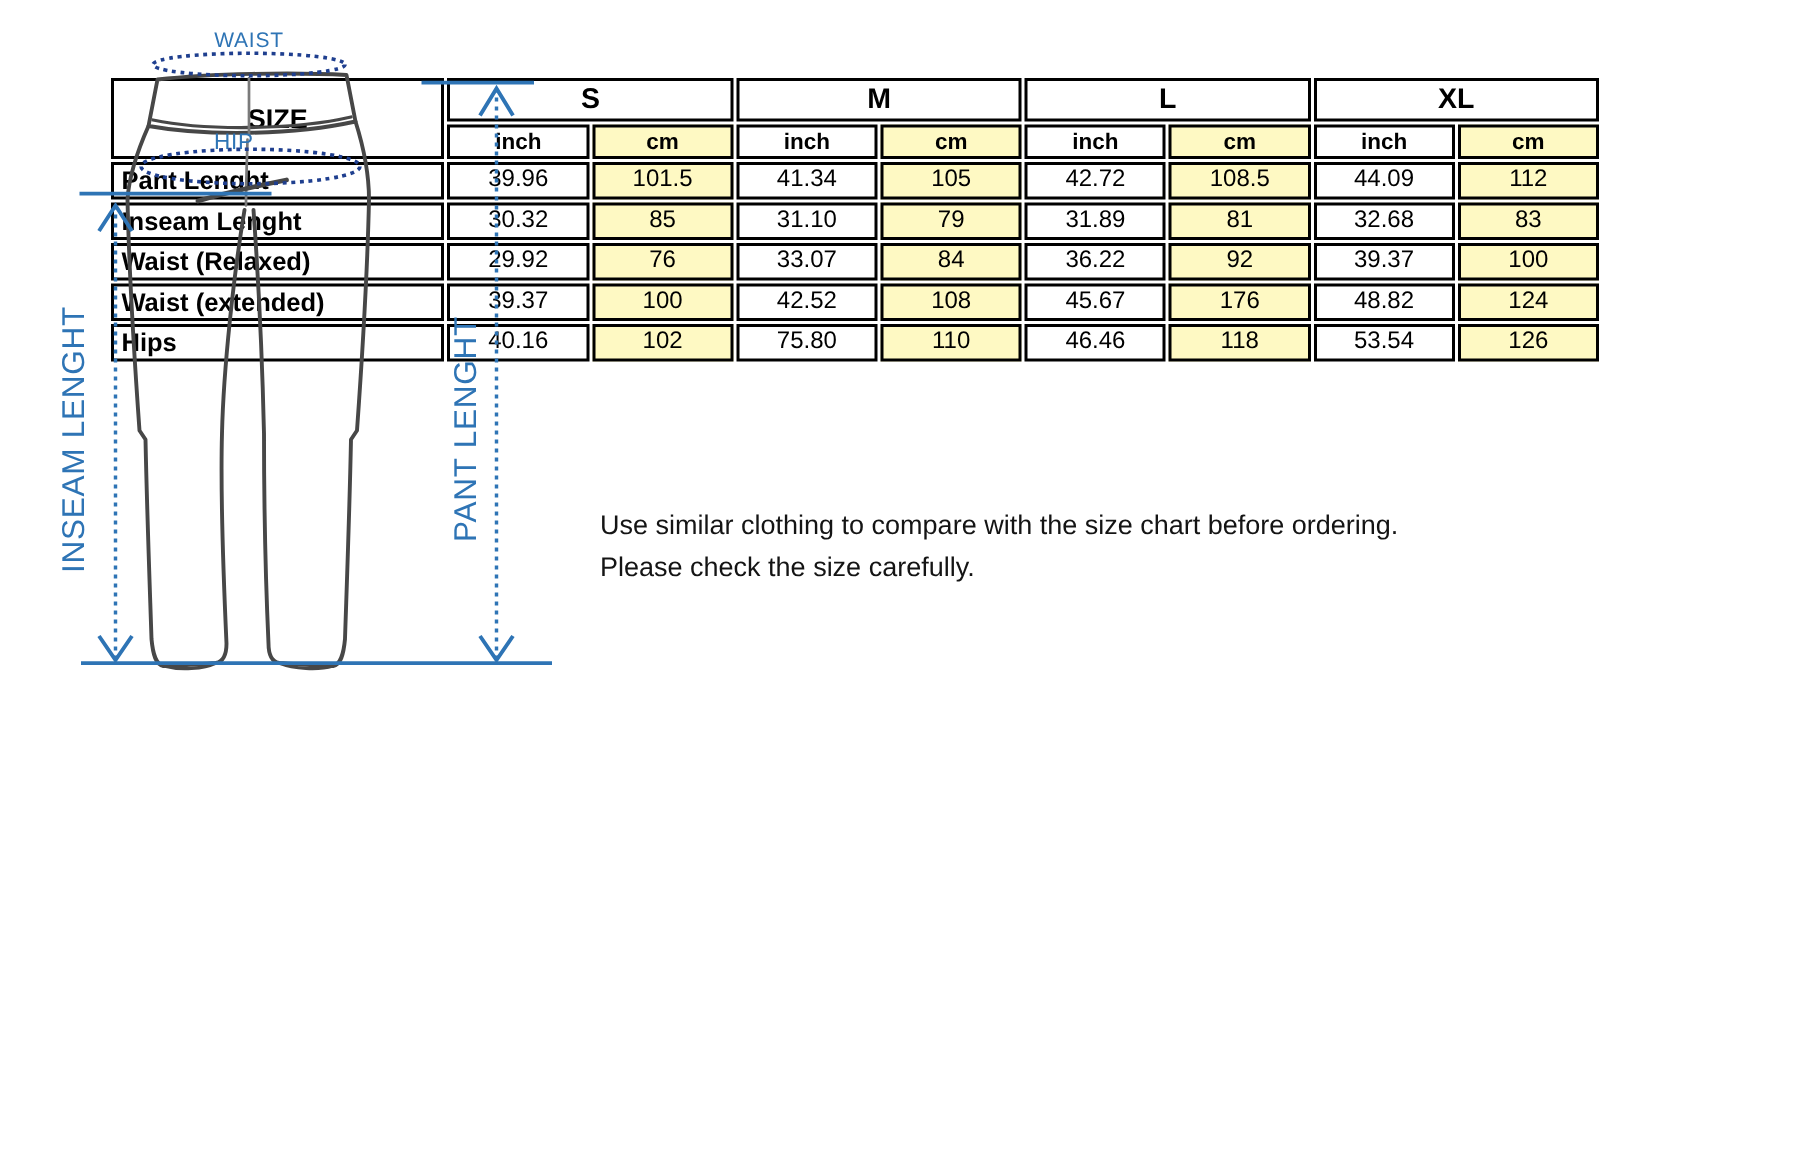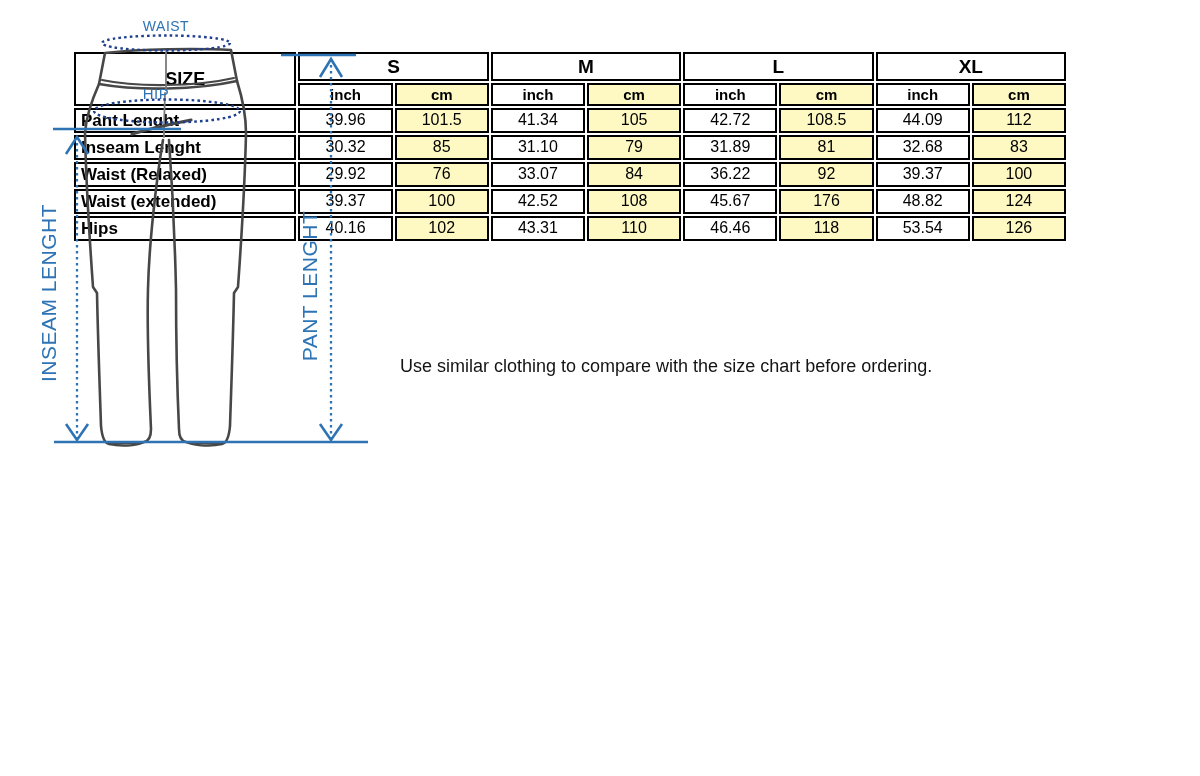--- a/index.html
+++ b/index.html
@@ -26,21 +26,21 @@
   .size-table th.row-label{text-align:left;padding-left:5px;font-size:17px;font-weight:bold;}
   .size-table .c-cm{background:#fef9c3;}
   .size-table td{font-weight:normal;font-size:16px;}
 
   
   #diagram{position:absolute;left:0;top:0;}
 
   
   .note{
     position:absolute;left:400px;top:336px;width:640px;
-    font-size:18px;line-height:28px;color:#141414;margin-top:16px;
+    font-size:18px;line-height:28px;color:#141414;
   }
   .note p{margin:0;}
 </style>
 </head>
 <body>
 
 <div id="stage">
 
   <table class="size-table">
     <colgroup>
@@ -114,21 +114,21 @@
       <td class="c-cm">108</td>
       <td class="c-inch">45.67</td>
       <td class="c-cm">176</td>
       <td class="c-inch">48.82</td>
       <td class="c-cm">124</td>
     </tr>
     <tr class="r-data">
       <th class="row-label">Hips</th>
       <td class="c-inch">40.16</td>
       <td class="c-cm">102</td>
-      <td class="c-inch">43.31</td>
+      <td class="c-inch">75.80</td>
       <td class="c-cm">110</td>
       <td class="c-inch">46.46</td>
       <td class="c-cm">118</td>
       <td class="c-inch">53.54</td>
       <td class="c-cm">126</td>
     </tr>
   </tbody>
     </table>
 
   <svg id="diagram" width="420" height="486" viewBox="20 260 420 486" xmlns="http://www.w3.org/2000/svg">
@@ -177,15 +177,16 @@
         <path stroke-width="2.6" d="M340,684 L351,700 L362,684"></path>
       </g>
       <text x="337" y="546" text-anchor="middle" fill="#2e74b5" font-family="Liberation Sans, sans-serif" font-size="21" letter-spacing="0.5" transform="rotate(-90 337 546)">PANT LENGHT</text>
 
       <path stroke="#2e74b5" stroke-width="2.5" d="M74,702 L388,702"></path>
     </g>
   </svg>
 
   <div class="note">
     <p>Use similar clothing to compare with the size chart before ordering.</p>
+    <p>Please check the size carefully.</p>
   </div>
 
 </div>
 
 </body></html>

